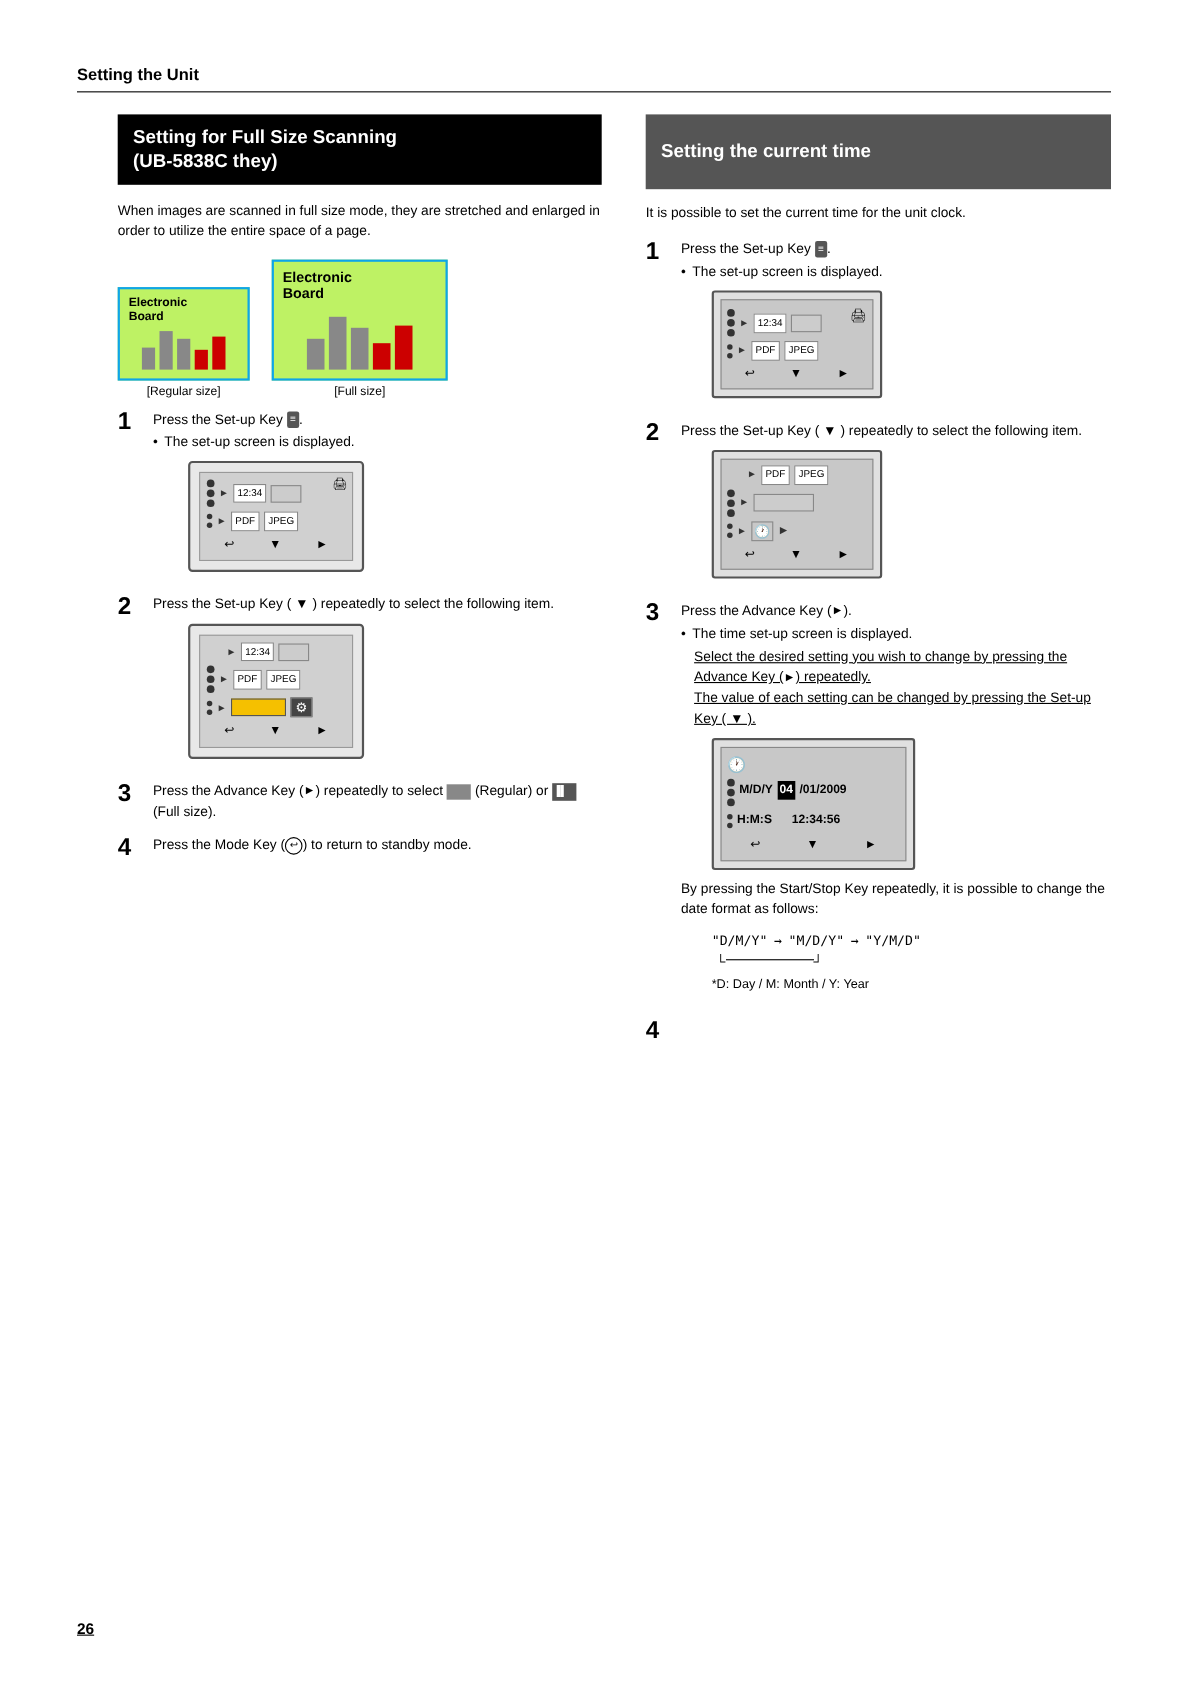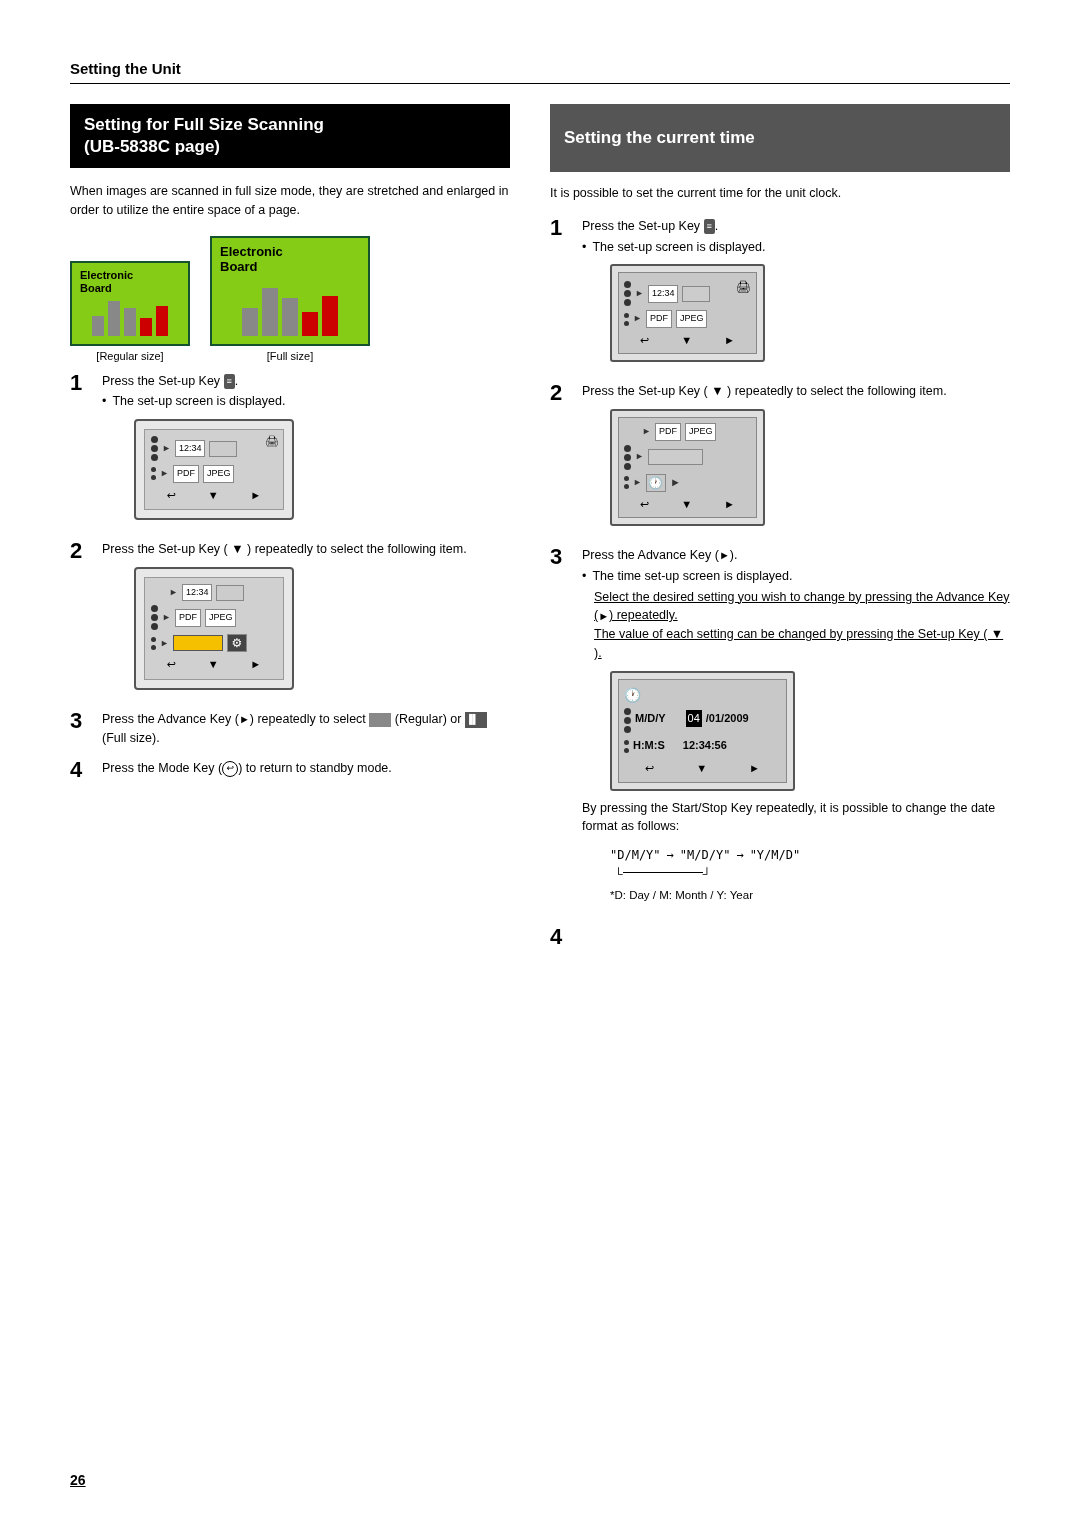--- a/index.html
+++ b/index.html
@@ -24,20 +24,21 @@
       margin-bottom: 6px;
     }
     .two-col {
       display: flex;
       gap: 40px;
       align-items: flex-start;
     }
     .col-left {
       flex: 0 0 440px;
       max-width: 440px;
+      margin-left: 37px;
     }
     .col-right {
       flex: 1;
     }
     
     .left-box-title {
       background: #000;
       color: #fff;
       font-size: 17px;
       font-weight: bold;
@@ -57,22 +58,22 @@
       margin-bottom: 10px;
       align-items: flex-end;
     }
     .board-item {
       display: flex;
       flex-direction: column;
       align-items: center;
       font-size: 11.5px;
     }
     .board-box {
-      border: 2px solid #14532d;
-      background: #84cc16;
+      border: 2px solid #0ea5e9;
+      background: #bef264;
       width: 120px;
       height: 85px;
       position: relative;
       display: flex;
       align-items: flex-end;
       justify-content: center;
       padding: 8px;
       overflow: hidden;
     }
     .board-box-large {
@@ -332,21 +333,21 @@
 
   <div class="section-heading">Setting the Unit</div>
   <hr class="section-divider">
 
   <div class="two-col">
 
     <div class="col-left">
 
       <div class="left-box-title">
         <span>Setting for Full Size Scanning</span><br>
-        <span>(UB-5838C page)</span>
+        <span>(UB-5838C they)</span>
       </div>
 
       <div class="left-desc">When images are scanned in full size mode, they are stretched and enlarged in order to utilize the entire space of a page.</div>
 
       <div class="boards-row">
 
         <div class="board-item">
           <div class="board-box">
             <div class="board-label-inside"><strong>Electronic</strong><br><strong>Board</strong></div>
             <div class="bar-chart">
@@ -583,21 +584,21 @@
                 <span style="font-size:14px;">🕐</span>
               </div>
               <div class="screen-row">
                 <div class="screen-dots-3">
                   <div class="screen-dot"></div>
                   <div class="screen-dot"></div>
                   <div class="screen-dot"></div>
                 </div>
                 <div class="datetime-row">
                   <span>M/D/Y</span>
-                  <span style="background:#000;color:#fff;padding:0 2px;font-size:11px;font-weight:normal;margin-left:16px;">04</span>
+                  <span style="background:#000;color:#fff;padding:0 2px;font-size:11px;font-weight:bold;">04</span>
                     <span style="font-size:11px;font-weight:bold;">/01/2009</span>
                 </div>
               </div>
               <div class="screen-row">
                 <div class="two-dots">
                   <div class="screen-dot screen-dot-small"></div>
                   <div class="screen-dot screen-dot-small"></div>
                 </div>
                 <div class="datetime-row">
                   <span>H:M:S</span>

